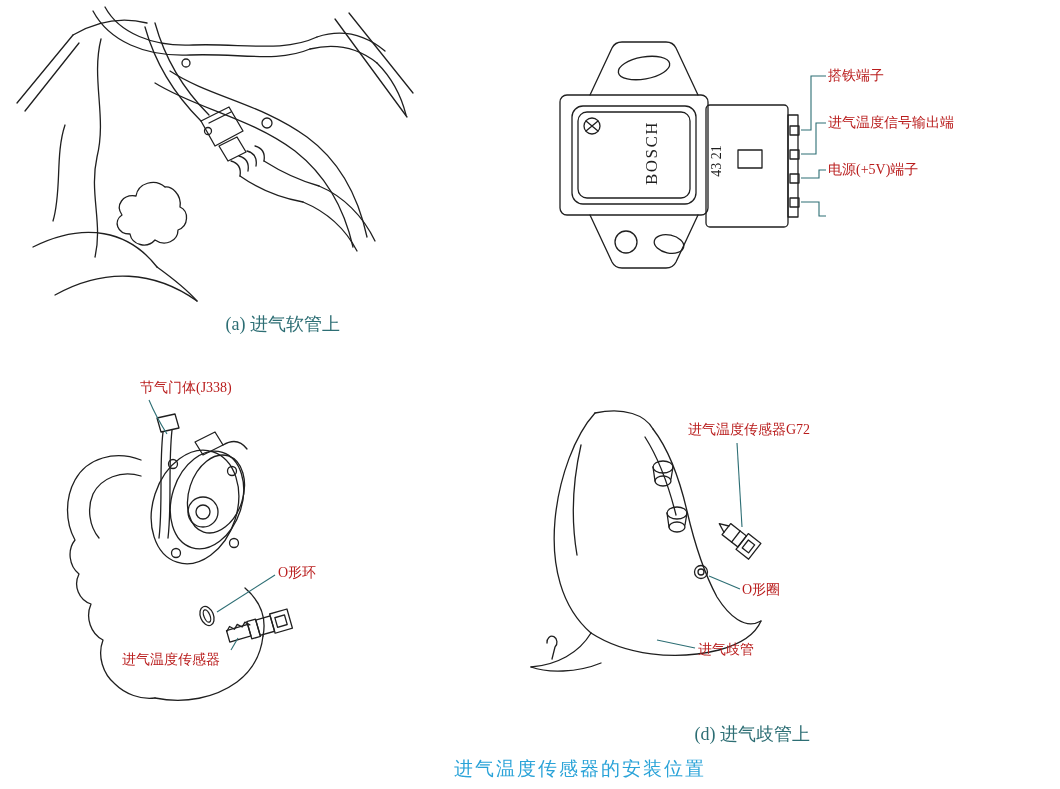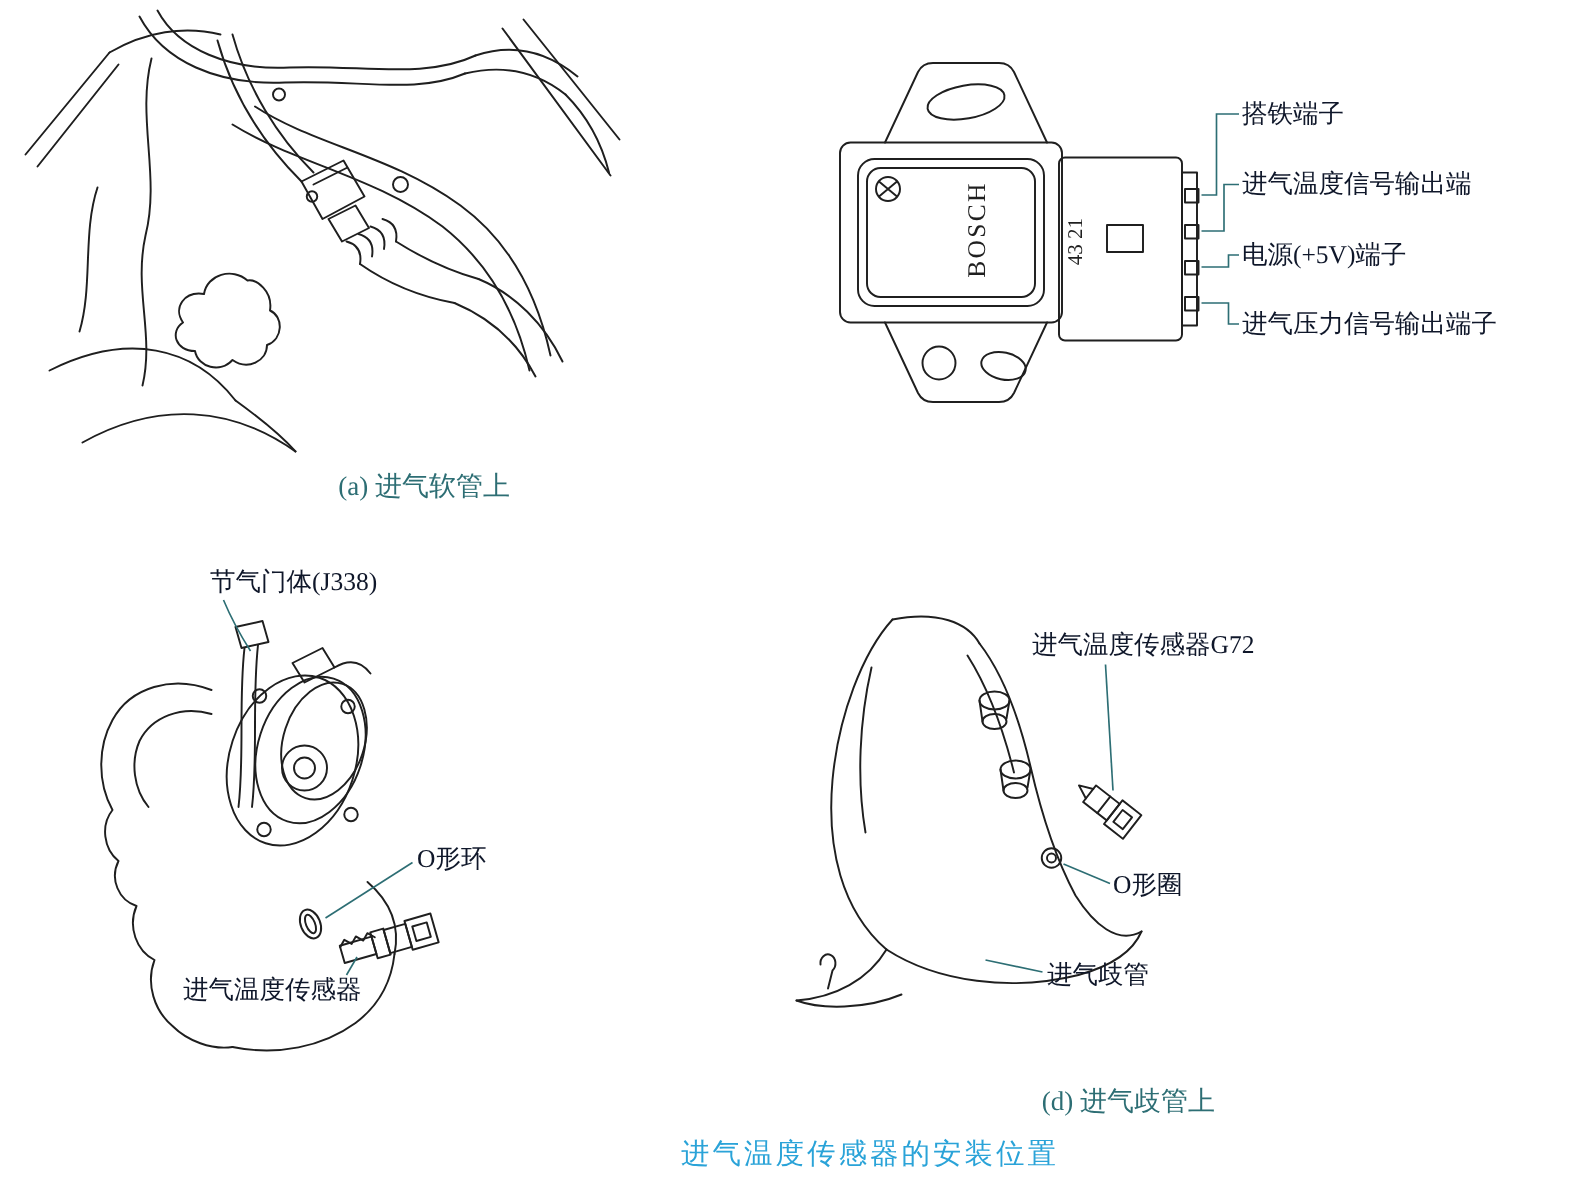--- a/index.html
+++ b/index.html
@@ -8,21 +8,21 @@
     position:relative; width:1060px; height:789px; background:#ffffff;
     overflow:hidden; font-family:"Liberation Serif", serif;
   }
   .art { position:absolute; }
   .ink path, .ink rect, .ink circle, .ink ellipse {
     fill:none; stroke:#1f1f1f; stroke-width:1.3;
     stroke-linecap:round; stroke-linejoin:round;
   }
   .leader path { fill:none; stroke:#2d6e74; stroke-width:1.1; }
   .svgtext { fill:#1f1f1f; stroke:none; font-family:"Liberation Serif", serif; }
-  .lbl { position:absolute; color:#0f172a; font-size:17px; line-height:20px; white-space:nowrap; }
+  .lbl { position:absolute; color:#b91c1c; font-size:14px; line-height:20px; white-space:nowrap; }
   .caption { position:absolute; color:#2d6e74; font-size:18px; text-align:right; white-space:nowrap; }
   .figure-title { position:absolute; color:#2aa3d8; font-size:19px; text-align:center; letter-spacing:2px; }
 </style>
 </head>
 <body>
 
 <div class="page">
 
   <svg class="art" style="left:5px;top:5px" width="410" height="300" viewBox="0 0 410 300">
     <g class="ink">
@@ -89,21 +89,20 @@
       <path d="M 281,100 L 291,100 L 291,46 L 306,46"></path>
       <path d="M 281,124 L 296,124 L 296,93 L 306,93"></path>
       <path d="M 281,148 L 299,148 L 299,140 L 306,140"></path>
       <path d="M 281,172 L 299,172 L 299,186 L 306,186"></path>
     </g>
   </svg>
 
   <div class="lbl" style="left:828px;top:66px">搭铁端子</div>
   <div class="lbl" style="left:828px;top:113px">进气温度信号输出端</div>
   <div class="lbl" style="left:828px;top:160px">电源(+5V)端子</div>
-  <div class="lbl" style="left:828px;top:206px">进气压力信号输出端子</div>
 
   <svg class="art" style="left:45px;top:372px" width="300" height="340" viewBox="0 0 300 340">
     <g class="ink">
       <path d="M 112,46 L 130,42 L 134,56 L 116,60 Z"></path>
       <path d="M 118,60 C 114,95 118,132 114,166"></path>
       <path d="M 127,58 C 123,95 127,132 123,166"></path>
       <ellipse cx="150" cy="135" rx="42" ry="58" transform="rotate(18 150 135)"></ellipse>
       <ellipse cx="162" cy="128" rx="35" ry="50" transform="rotate(18 162 128)"></ellipse>
       <ellipse cx="171" cy="122" rx="27" ry="40" transform="rotate(18 171 122)"></ellipse>
       <circle cx="158" cy="140" r="15"></circle>

